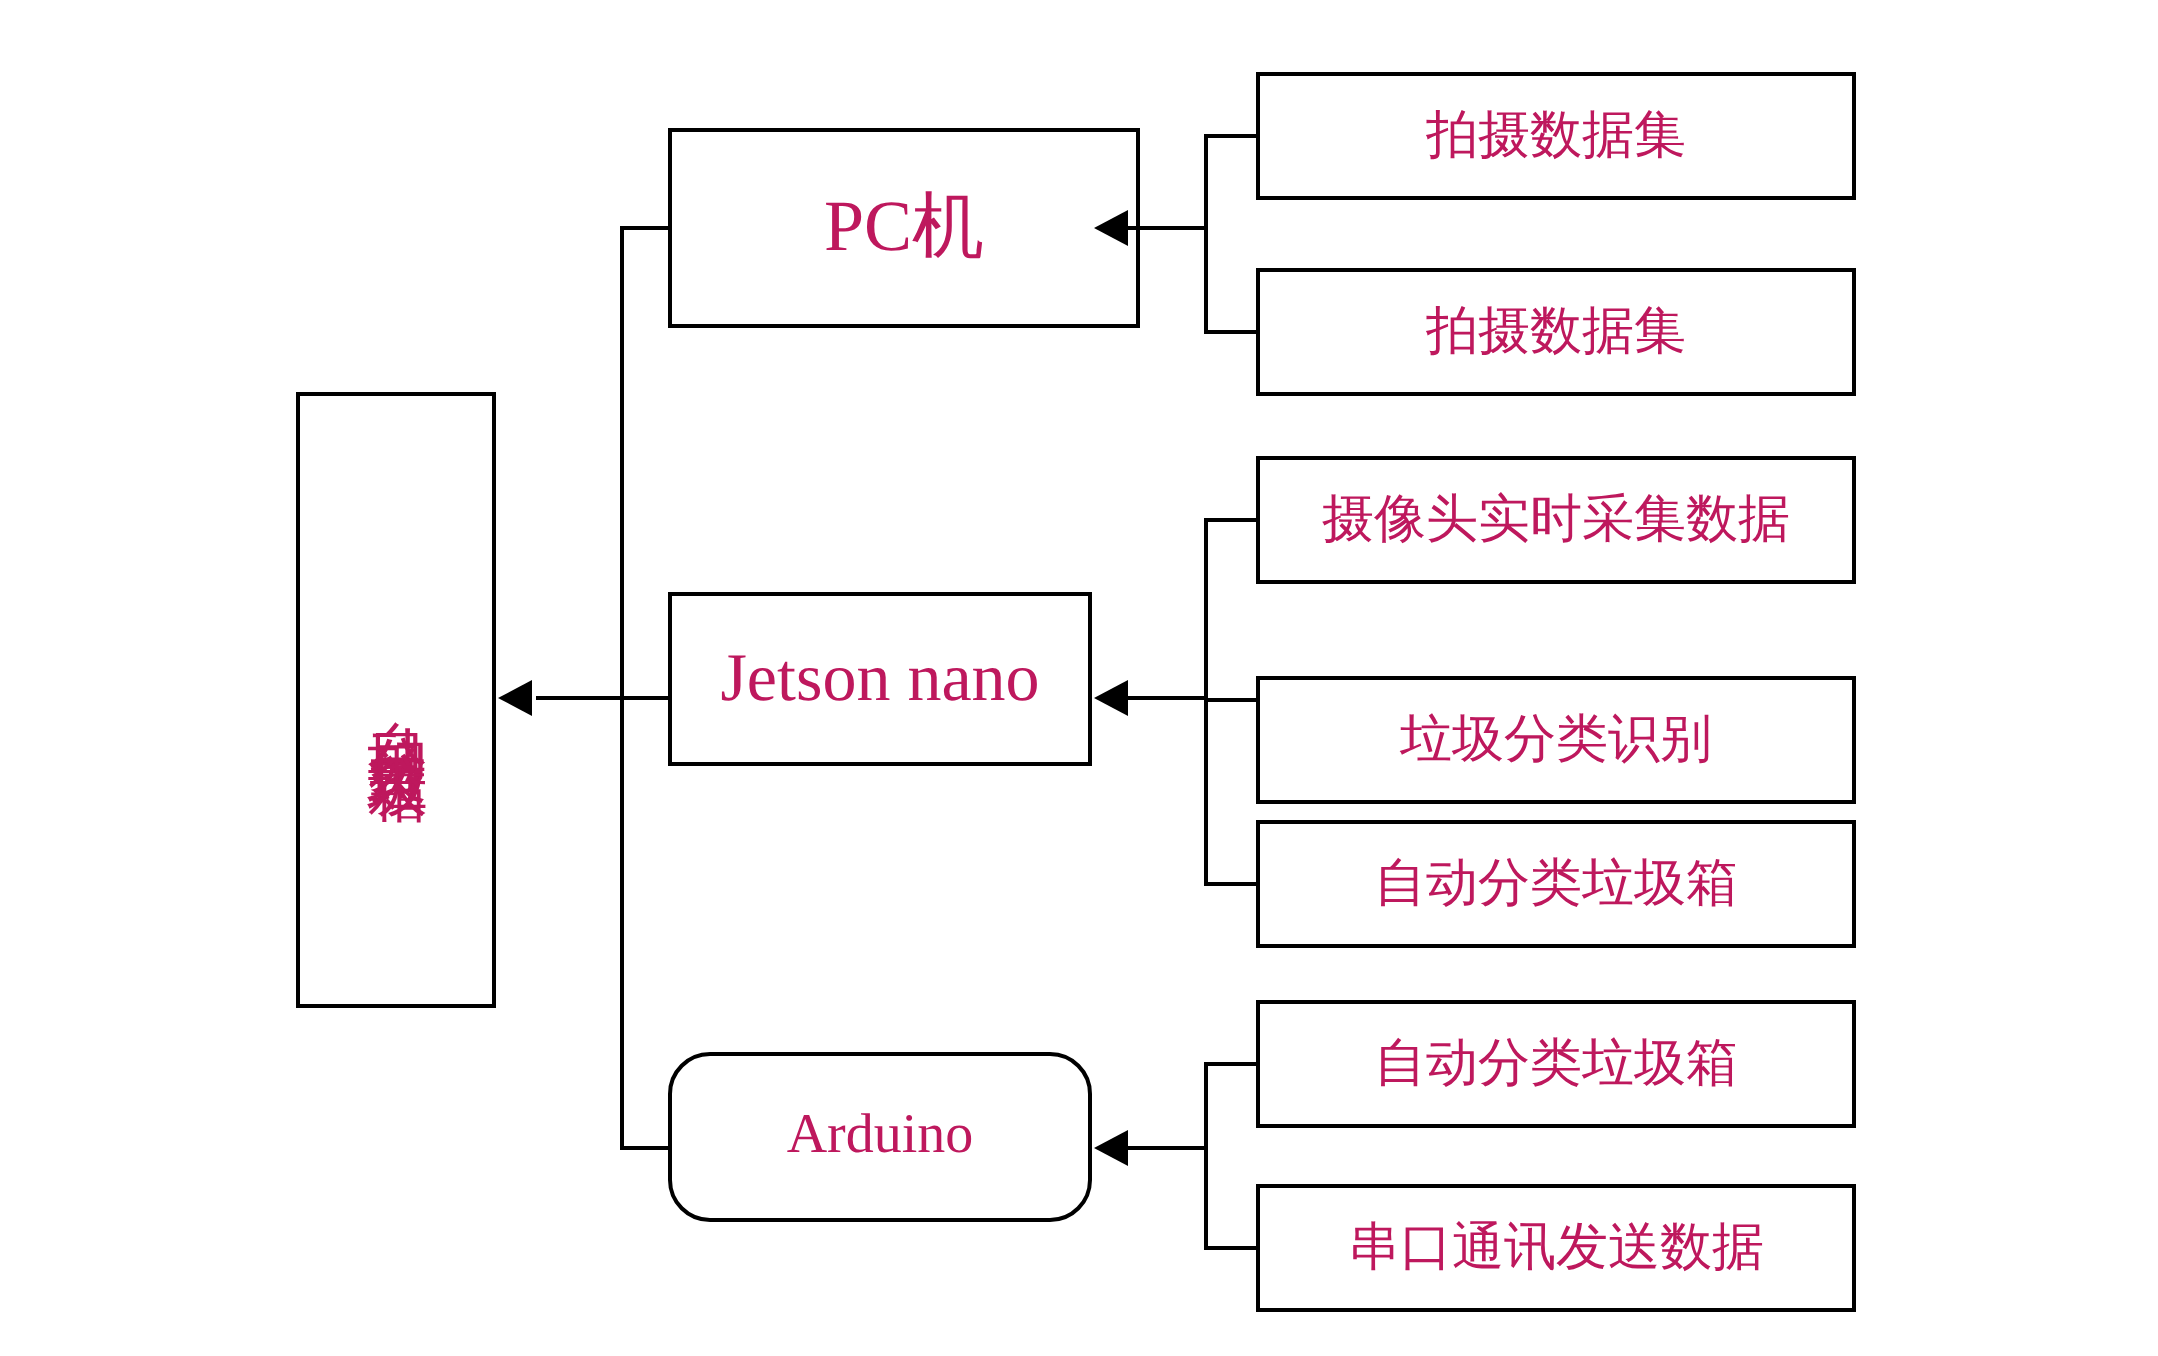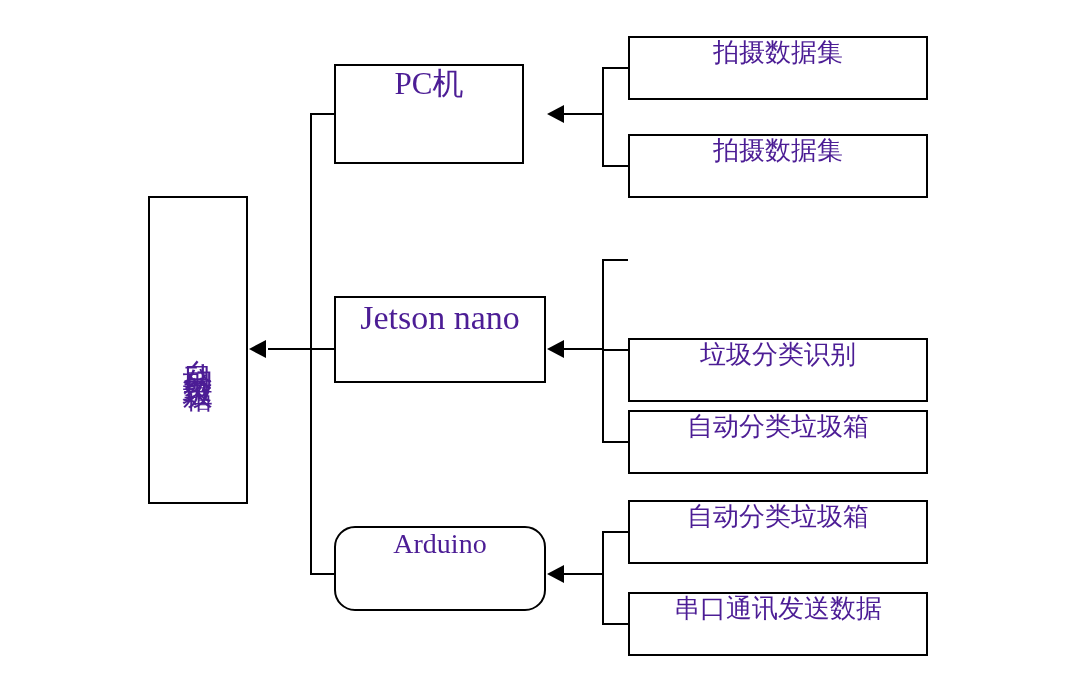--- a/index.html
+++ b/index.html
@@ -14,23 +14,24 @@
     background: #ffffff;
     font-family: "Liberation Serif", "DejaVu Serif", serif;
     overflow: hidden;
   }
   .node {
     position: absolute;
     box-sizing: border-box;
     border: 2px solid #000000;
     background: #ffffff;
     display: flex;
+    align-items: center;
     justify-content: center;
     text-align: center;
-    color: #4c1d95;
+    color: #be185d;
     line-height: 1.15;
   }
   
   #node-bin {
     left: 148px;
     top: 196px;
     width: 100px;
     height: 308px;
     font-size: 30px;
     letter-spacing: 1px;
@@ -38,23 +39,23 @@
   #node-bin .vtext {
     writing-mode: vertical-rl;
     text-orientation: upright;
     line-height: 1.05;
     letter-spacing: 4px;
   }
   
   #node-pc {
     left: 334px;
     top: 64px;
-    width: 190px;
+    width: 236px;
     height: 100px;
-    font-size: 31px;
+    font-size: 36px;
   }
   #node-jetson {
     left: 334px;
     top: 296px;
     width: 212px;
     height: 87px;
     font-size: 34px;
   }
   #node-arduino {
     left: 334px;
@@ -118,20 +119,23 @@
     <span>Arduino</span>
   </div>
 
   <div class="node rnode" id="node-r1">
     <span>拍摄数据集</span>
   </div>
   <div class="node rnode" id="node-r2">
     <span>拍摄数据集</span>
   </div>
 
+  <div class="node rnode" id="node-r3">
+    <span>摄像头实时采集数据</span>
+  </div>
   <div class="node rnode" id="node-r4">
     <span>垃圾分类识别</span>
   </div>
   <div class="node rnode" id="node-r5">
     <span>自动分类垃圾箱</span>
   </div>
 
   <div class="node rnode" id="node-r6">
     <span>自动分类垃圾箱</span>
   </div>

